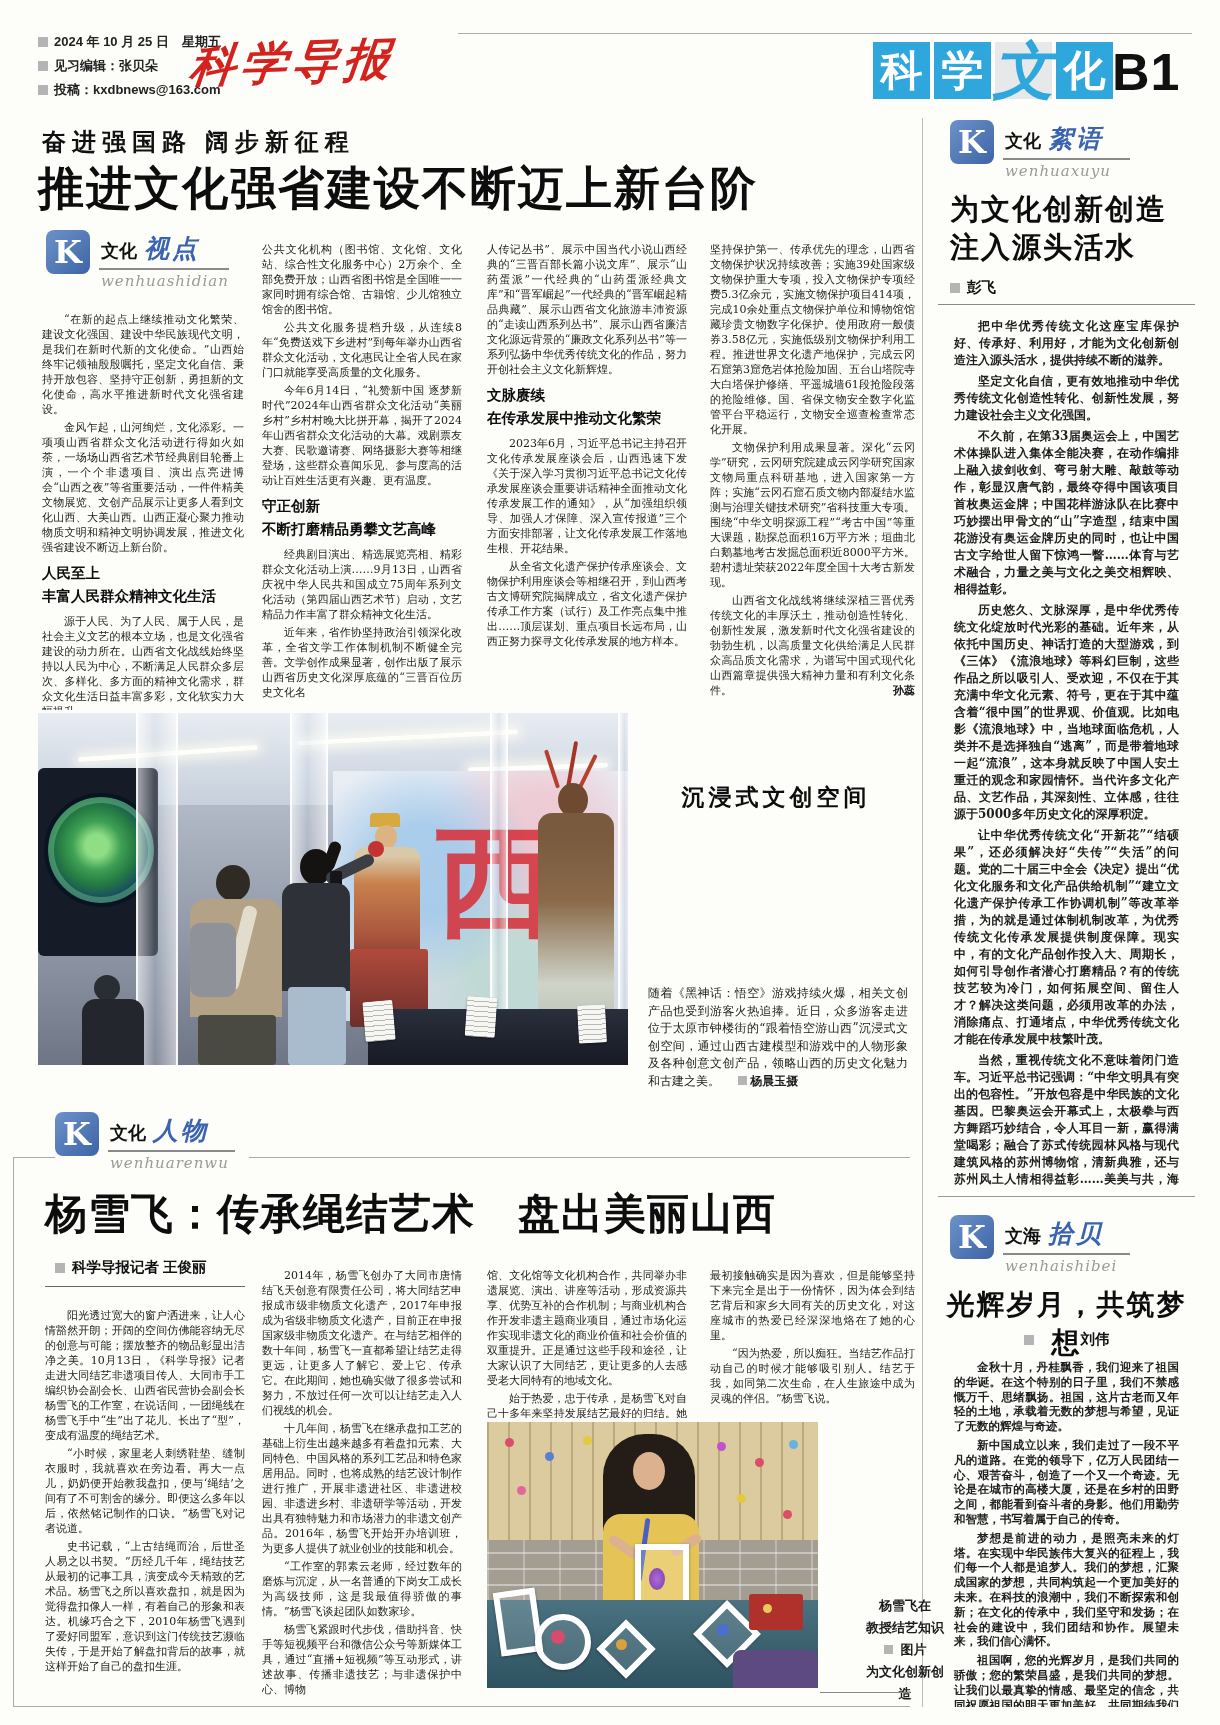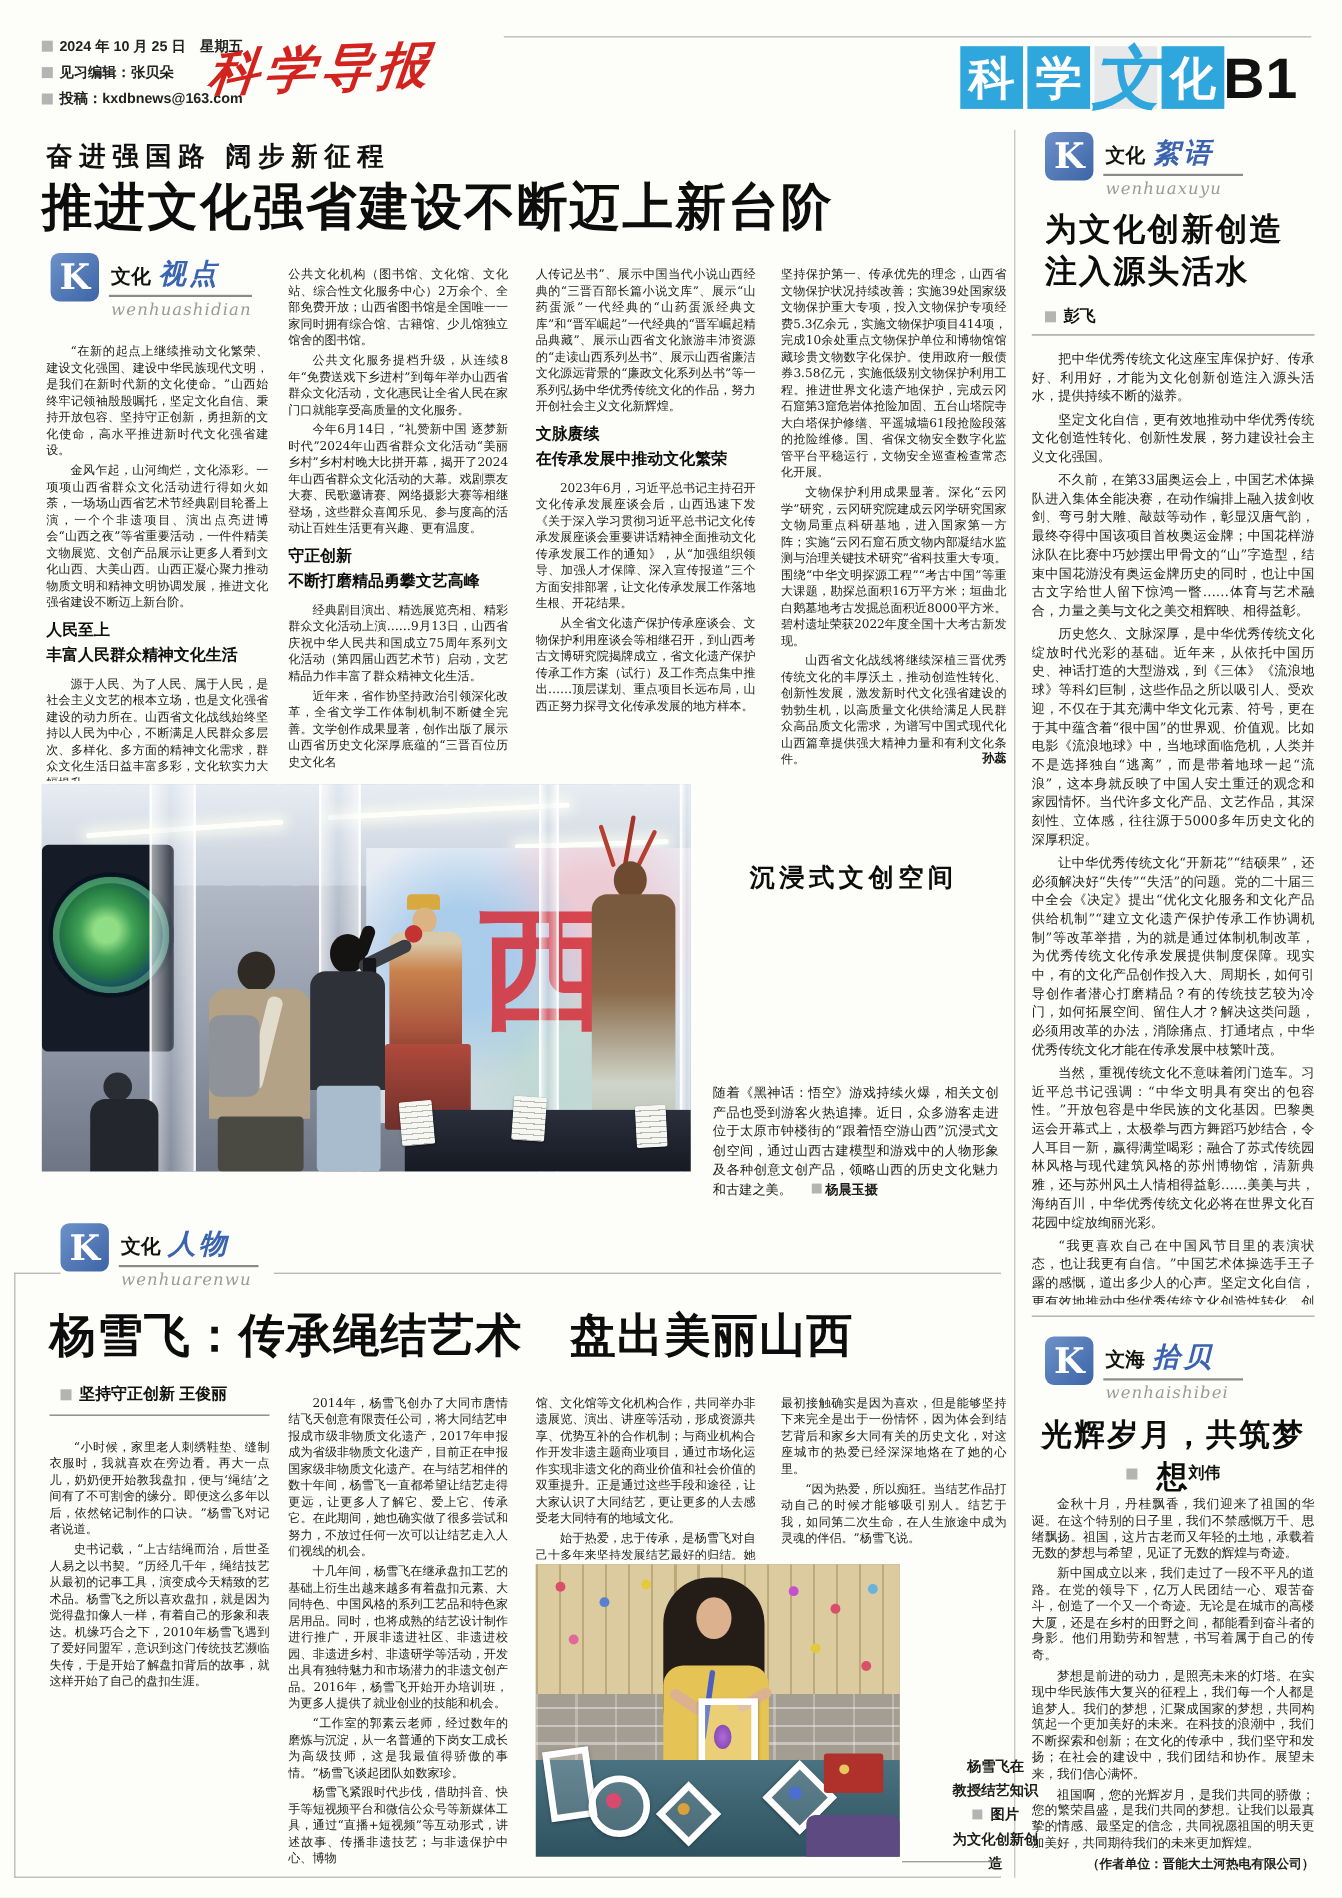--- a/index.html
+++ b/index.html
@@ -38,21 +38,21 @@
         text-align:justify;color:#1c1c1c;font-size:11px;line-height:15px;}
   .bcol .p{text-indent:2em;margin:0 0 3px;}
   .ch{font-family:"Liberation Sans",sans-serif;font-weight:700;font-size:14.5px;line-height:1.32;
         margin:9px 0 2px;color:#0e0e0e;}
   .ch + .ch{margin-top:4px;margin-bottom:8px;}
   .auth{float:right;font-weight:700;font-family:"Liberation Sans",sans-serif;}
   .byl{display:flex;align-items:center;gap:7px;font-weight:700;font-size:14.5px;
         font-family:"Liberation Sans",sans-serif;color:#111;}
   
   .kai{font-family:"DejaVu Serif","Liberation Serif",serif;color:#1e1e1e;text-align:justify;}
-  .kai .p{text-indent:2em;margin:0 0 4px;}
+  .kai .p{text-indent:2em;margin:0 16px 4px;font-weight:bold;}
   .essay-title{font-weight:900;font-size:29px;line-height:1.32;letter-spacing:2px;color:#0d0d0d;}
   .sea-title{font-weight:900;font-size:28px;letter-spacing:2px;color:#0d0d0d;text-align:center;}
   .attr{text-align:right;font-weight:700;text-indent:0;}
   .cap-title{font-weight:900;font-size:23px;letter-spacing:4px;color:#0d0d0d;text-align:center;}
   .cap-text{font-family:"DejaVu Serif",serif;font-size:12px;line-height:17.5px;text-align:justify;color:#1c1c1c;}
   .credit{font-family:"Liberation Sans",sans-serif;font-weight:700;white-space:nowrap;margin-left:14px;}
   .pcap{font-family:"DejaVu Serif",serif;font-size:13px;line-height:22px;color:#1c1c1c;text-align:center;font-weight:600;}
   
   .photo1{background:linear-gradient(#c9d2dd 0%,#aeb6c3 30%,#8b93a3 70%,#6e7585 100%);overflow:hidden;}
   .ceiling{position:absolute;left:0;top:0;right:0;height:92px;
@@ -253,25 +253,26 @@
   <div class="abs badge" style="left:55px;top:1112px;background:#fdfdfa;padding:0 14px 0 0;">
     <div class="badge-k">K</div>
     <div>
       <div class="badge-title"><span class="bt-black">文化</span><span class="bt-blue">人物</span></div>
       <div class="badge-pinyin">wenhuarenwu</div>
     </div>
   </div>
   <div class="abs headline2" style="left:45px;top:1186px;">杨雪飞：传承绳结艺术　盘出美丽山西</div>
   <div class="abs byl" style="left:55px;top:1258px;">
     <span class="sq"></span>
-      <span>坚持守正创新 王俊丽</span>
+      <span>科学导报记者 王俊丽</span>
   </div>
   <div class="rule" style="left:45px;top:1286px;width:200px;height:1px;background:#666;"></div>
 
   <div class="bcol" style="left:45px;top:1308px;width:200px;height:392px;">
+    <div class="p">阳光透过宽大的窗户洒进来，让人心情豁然开朗；开阔的空间仿佛能容纳无尽的创意与可能；摆放整齐的物品彰显出洁净之美。10月13日，《科学导报》记者走进大同结艺非遗项目传人、大同市手工编织协会副会长、山西省民营协会副会长杨雪飞的工作室，在说话间，一团绳线在杨雪飞手中“生”出了花儿、长出了“型”，变成有温度的绳结艺术。</div>
     <div class="p">“小时候，家里老人刺绣鞋垫、缝制衣服时，我就喜欢在旁边看。再大一点儿，奶奶便开始教我盘扣，便与‘绳结’之间有了不可割舍的缘分。即便这么多年以后，依然铭记制作的口诀。”杨雪飞对记者说道。</div>
     <div class="p">史书记载，“上古结绳而治，后世圣人易之以书契。”历经几千年，绳结技艺从最初的记事工具，演变成今天精致的艺术品。杨雪飞之所以喜欢盘扣，就是因为觉得盘扣像人一样，有着自己的形象和表达。机缘巧合之下，2010年杨雪飞遇到了爱好同盟军，意识到这门传统技艺濒临失传，于是开始了解盘扣背后的故事，就这样开始了自己的盘扣生涯。</div>
   </div>
   <div class="bcol" style="left:262px;top:1268px;width:200px;height:430px;">
     <div class="p">2014年，杨雪飞创办了大同市唐情结飞天创意有限责任公司，将大同结艺申报成市级非物质文化遗产，2017年申报成为省级非物质文化遗产，目前正在申报国家级非物质文化遗产。在与结艺相伴的数十年间，杨雪飞一直都希望让结艺走得更远，让更多人了解它、爱上它、传承它。在此期间，她也确实做了很多尝试和努力，不放过任何一次可以让结艺走入人们视线的机会。</div>
     <div class="p">十几年间，杨雪飞在继承盘扣工艺的基础上衍生出越来越多有着盘扣元素、大同特色、中国风格的系列工艺品和特色家居用品。同时，也将成熟的结艺设计制作进行推广，开展非遗进社区、非遗进校园、非遗进乡村、非遗研学等活动，开发出具有独特魅力和市场潜力的非遗文创产品。2016年，杨雪飞开始开办培训班，为更多人提供了就业创业的技能和机会。</div>
     <div class="p">“工作室的郭素云老师，经过数年的磨炼与沉淀，从一名普通的下岗女工成长为高级技师，这是我最值得骄傲的事情。”杨雪飞谈起团队如数家珍。</div>
     <div class="p">杨雪飞紧跟时代步伐，借助抖音、快手等短视频平台和微信公众号等新媒体工具，通过“直播+短视频”等互动形式，讲述故事、传播非遗技艺；与非遗保护中心、博物</div>
   </div>
   <div class="bcol" style="left:487px;top:1268px;width:200px;height:150px;">

